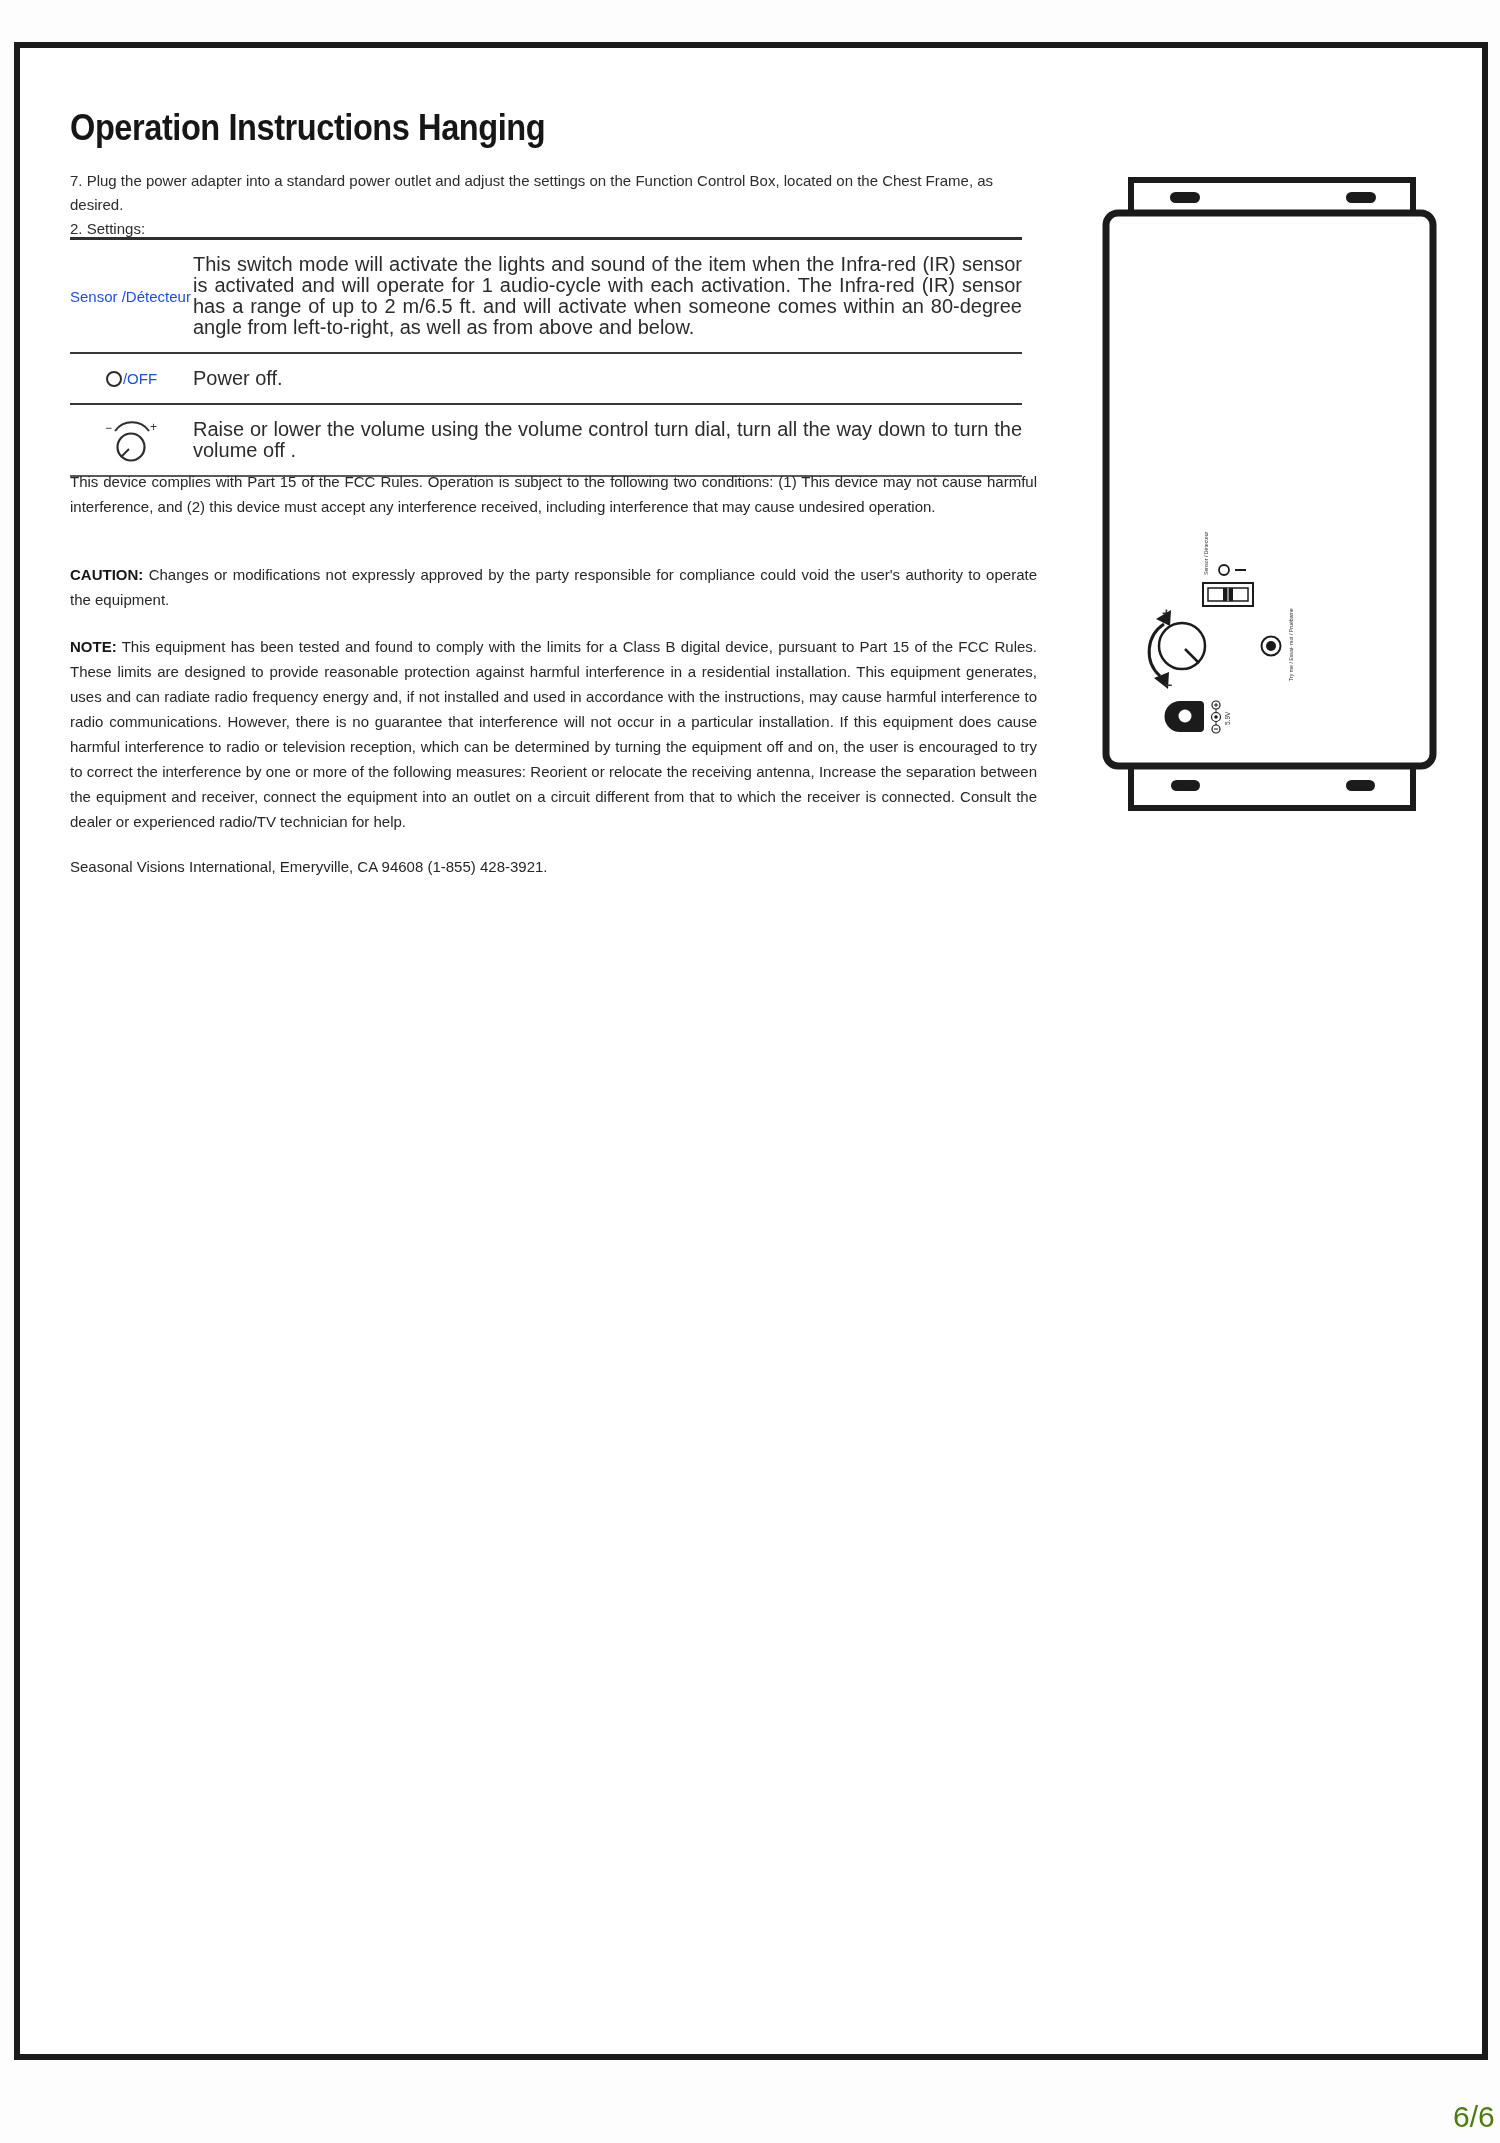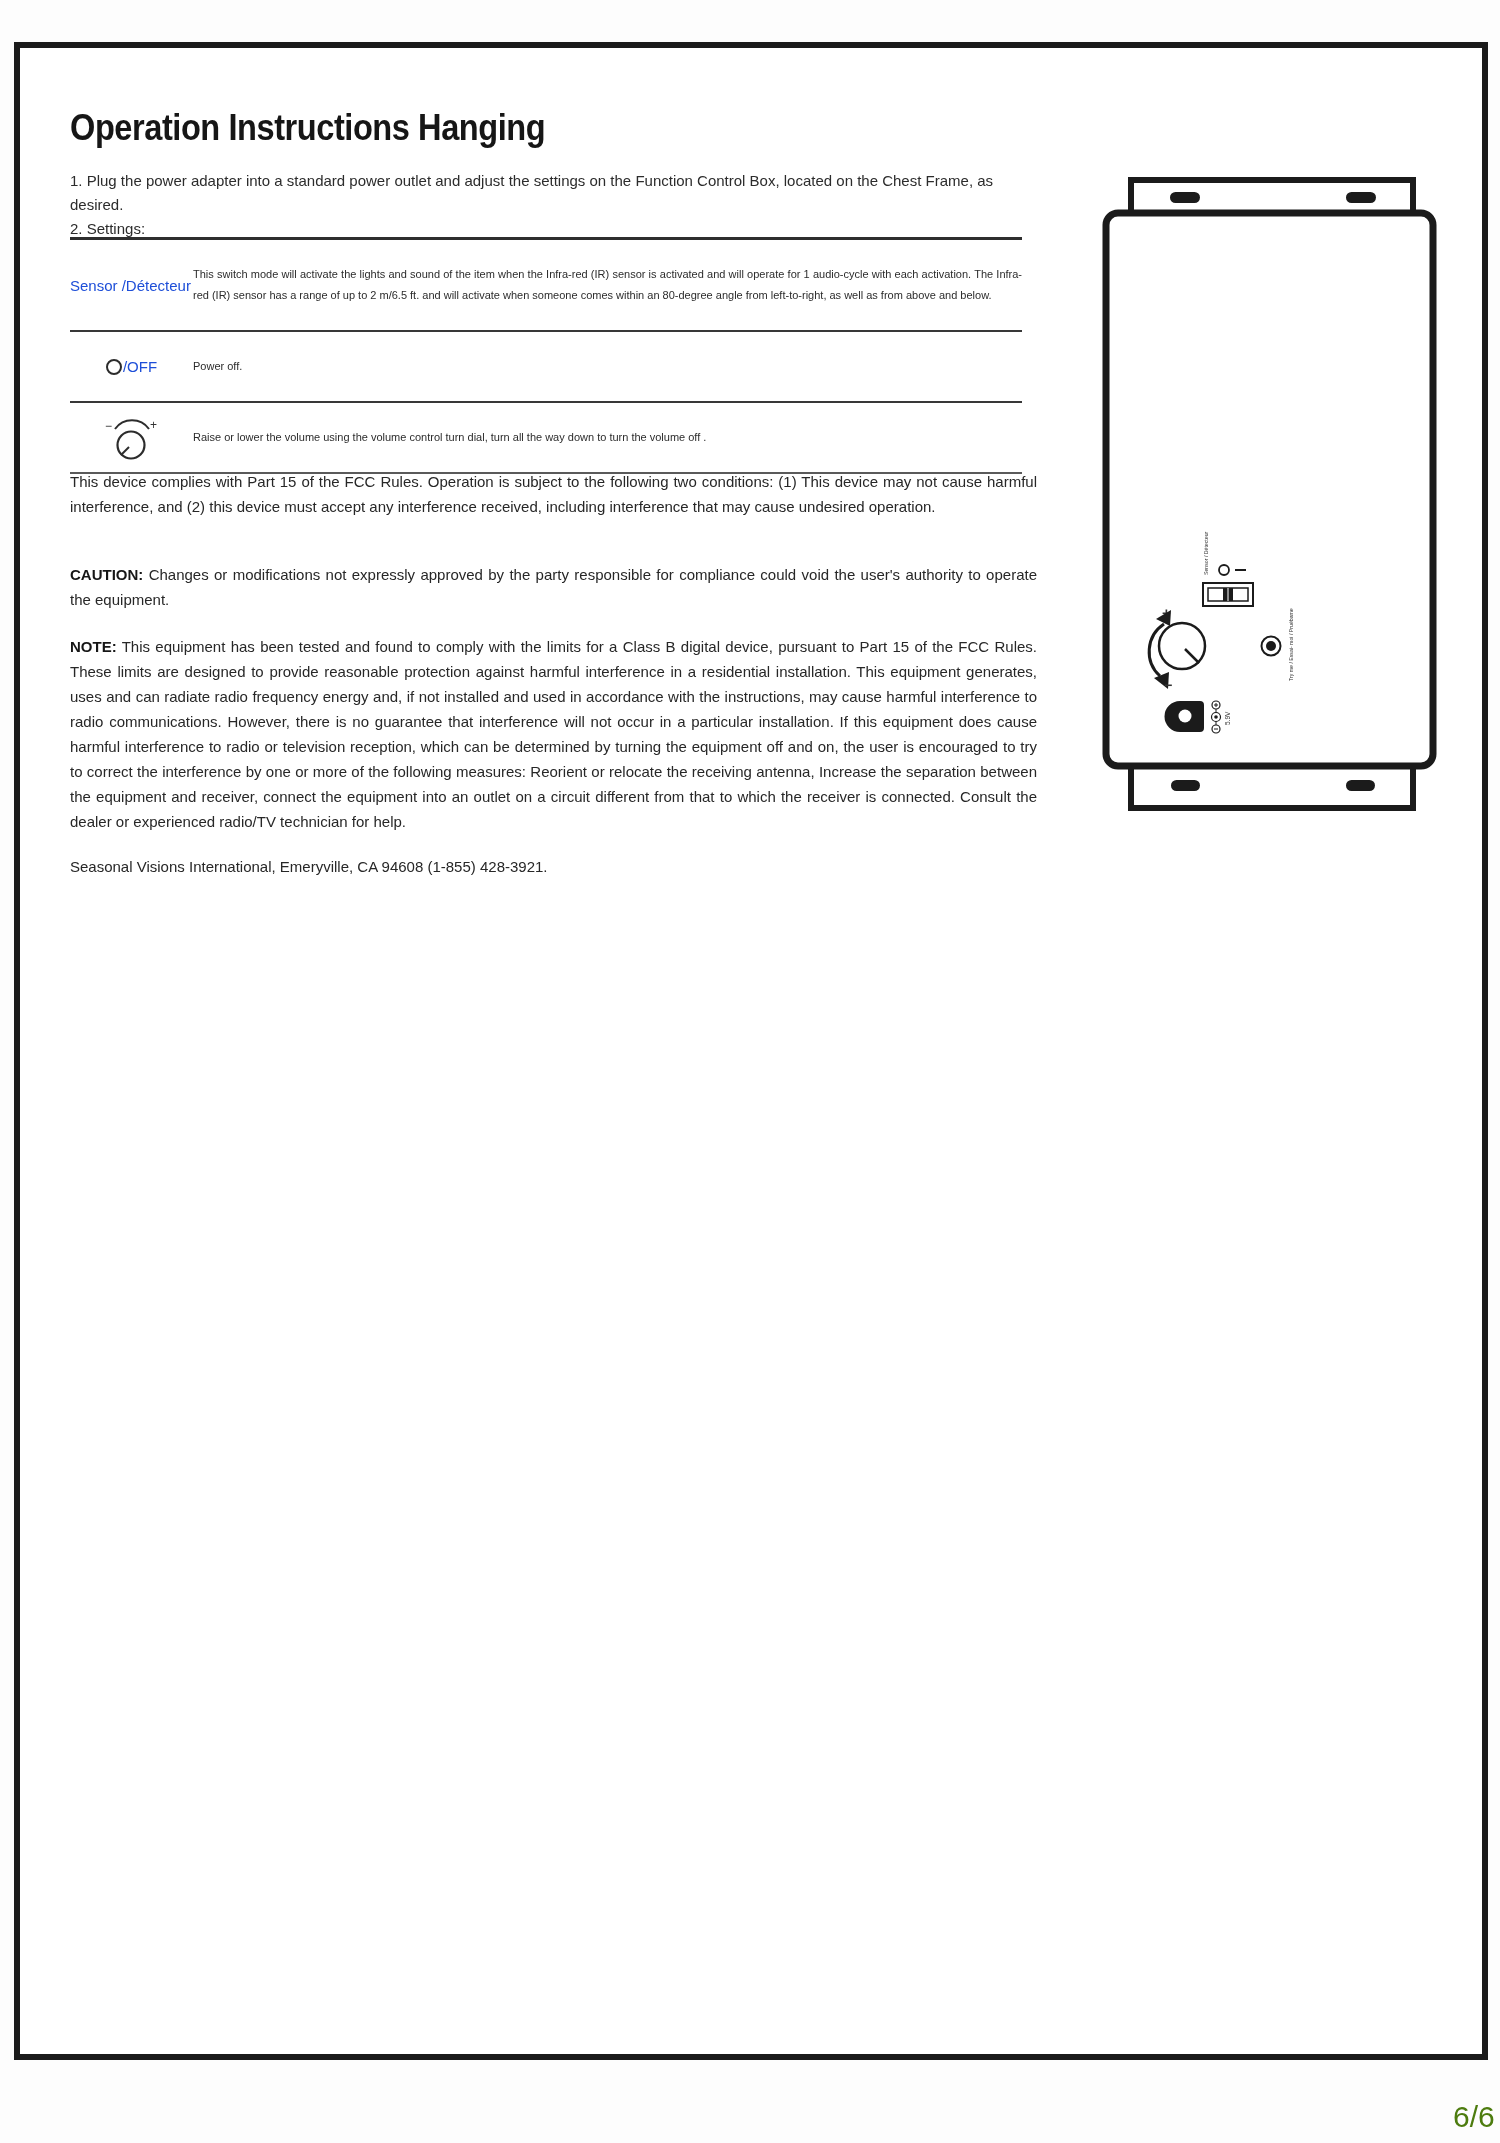--- a/index.html
+++ b/index.html
@@ -38,22 +38,22 @@
     border-bottom:2px solid #383838;
   }
   .settings-row:last-child { border-bottom:2px solid #5a5a5a; }
   .col-label {
     width:123px; flex:none;
     font-size:15px; color:#1d4ed8;
     display:flex; align-items:center;
   }
   .col-label.centered { justify-content:center; }
   .col-desc {
-    flex:1; font-size:11px; line-height:21px;
-    text-align:justify; padding:24px 0; color:#2c2c2c;
+    flex:1; font-size:20px; line-height:21px;
+    text-align:justify; padding:14px 0; color:#2c2c2c;
   }
   .power-circle {
     display:inline-block; width:12px; height:12px;
     border:2px solid #2c2c2c; border-radius:50%;
     margin-right:1px; flex:none;
   }
   .para {
     position:absolute; left:70px; width:967px;
     font-size:15px; line-height:25px;
     text-align:justify; color:#272727;
@@ -68,21 +68,21 @@
   svg text { font-family:"Liberation Sans", sans-serif; fill:#333; }
 </style>
 </head>
 <body>
 
 <div class="frame"></div>
 
 <div class="title">Operation Instructions Hanging</div>
 
 <div class="steps">
-  <div>1. Plug the power adapter into a standard power outlet and adjust the settings on the Function Control Box, located on the Chest Frame, as desired.</div>
+  <div>7. Plug the power adapter into a standard power outlet and adjust the settings on the Function Control Box, located on the Chest Frame, as desired.</div>
   <div>2. Settings:</div>
 </div>
 
 <div class="settings-table">
   <div class="settings-row">
     <div class="col-label">Sensor /Détecteur</div>
     <div class="col-desc">This switch mode will activate the lights and sound of the item when the Infra-red (IR) sensor is activated and will operate for 1 audio-cycle with each activation. The Infra-red (IR) sensor has a range of up to 2 m/6.5 ft. and will activate when someone comes within an 80-degree angle from left-to-right, as well as from above and below.</div>
   </div>
   <div class="settings-row">
     <div class="col-label centered">

